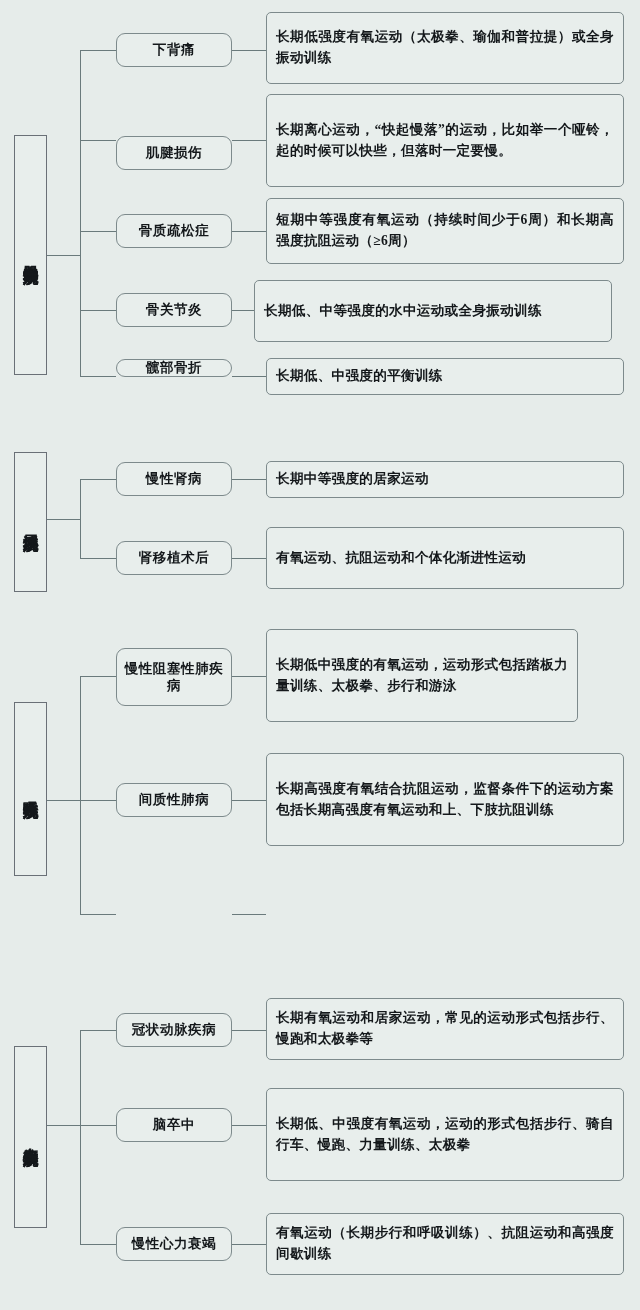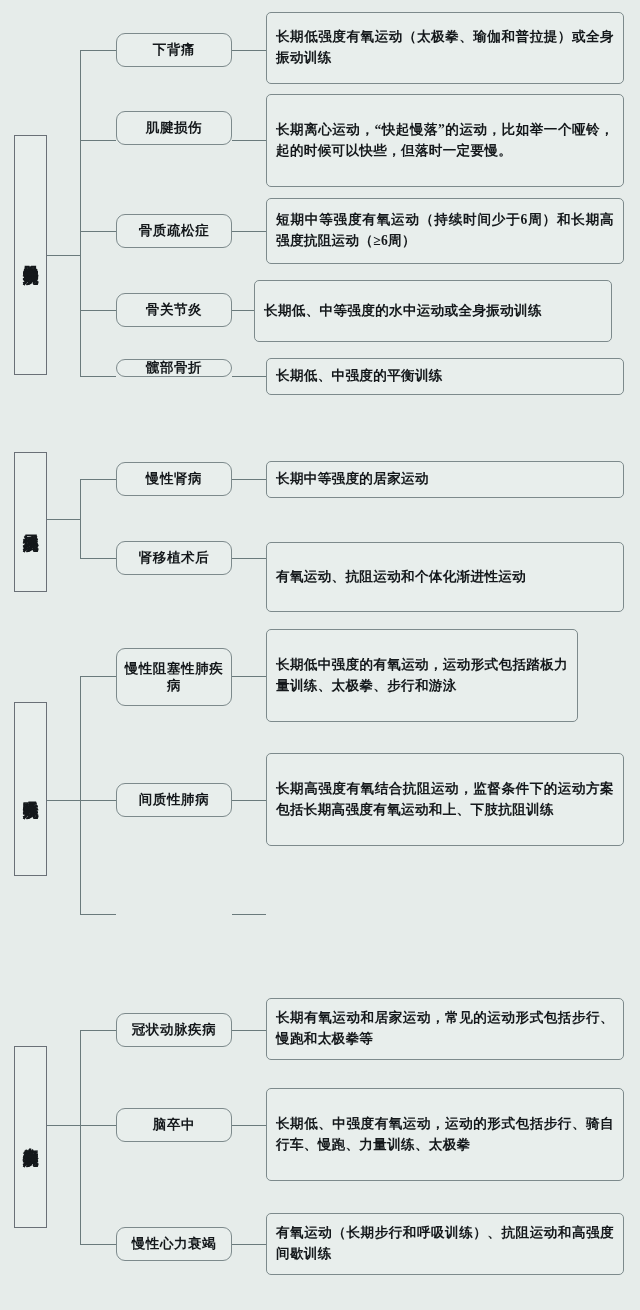--- a/index.html
+++ b/index.html
@@ -103,21 +103,21 @@
   <div class="ln h" style="left:232px; top:140px; width:34px;"></div>
   <div class="ln h" style="left:232px; top:231px; width:34px;"></div>
   <div class="ln h" style="left:232px; top:310px; width:34px;"></div>
   <div class="ln h" style="left:232px; top:376px; width:34px;"></div>
 
   <div class="dis" style="left:116px; top:33px; width:116px; height:34px;">下背痛</div>
   <div class="rx" style="left:266px; top:12px; width:358px; height:72px;">
     <span>长期低强度有氧运动（太极拳、瑜伽和普拉提）或全身振动训练</span>
   </div>
 
-  <div class="dis" style="left:116px; top:111px; width:116px; height:34px;">肌腱损伤</div>
+  <div class="dis" style="left:116px; top:136px; width:116px; height:34px;">肌腱损伤</div>
   <div class="rx" style="left:266px; top:94px; width:358px; height:93px;">
     <span>长期离心运动，“快起慢落”的运动，比如举一个哑铃，起的时候可以快些，但落时一定要慢。</span>
   </div>
 
   <div class="dis" style="left:116px; top:214px; width:116px; height:34px;">骨质疏松症</div>
   <div class="rx" style="left:266px; top:198px; width:358px; height:66px;">
     <span>短期中等强度有氧运动（持续时间少于6周）和长期高强度抗阻运动（≥6周）</span>
   </div>
 
   <div class="dis" style="left:116px; top:293px; width:116px; height:34px;">骨关节炎</div>
@@ -138,21 +138,21 @@
   <div class="ln h" style="left:80px; top:558px; width:36px;"></div>
   <div class="ln h" style="left:232px; top:479px; width:34px;"></div>
   <div class="ln h" style="left:232px; top:558px; width:34px;"></div>
 
   <div class="dis" style="left:116px; top:462px; width:116px; height:34px;">慢性肾病</div>
   <div class="rx" style="left:266px; top:461px; width:358px; height:37px;">
     <span>长期中等强度的居家运动</span>
   </div>
 
   <div class="dis" style="left:116px; top:541px; width:116px; height:34px;">肾移植术后</div>
-  <div class="rx" style="left:266px; top:527px; width:358px; height:70px;margin-top:15px;">
+  <div class="rx" style="left:266px; top:527px; width:358px; height:62px;">
     <span>有氧运动、抗阻运动和个体化渐进性运动</span>
   </div>
 
   <div class="cat" style="left:14px; top:702px; width:33px; height:174px;">呼吸系统疾病</div>
 
   <div class="ln h" style="left:47px; top:800px; width:33px;"></div>
   <div class="ln v" style="left:80px; top:676px; height:239px;"></div>
   <div class="ln h" style="left:80px; top:676px; width:36px;"></div>
   <div class="ln h" style="left:80px; top:800px; width:36px;"></div>
   <div class="ln h" style="left:80px; top:914px; width:36px;"></div>

